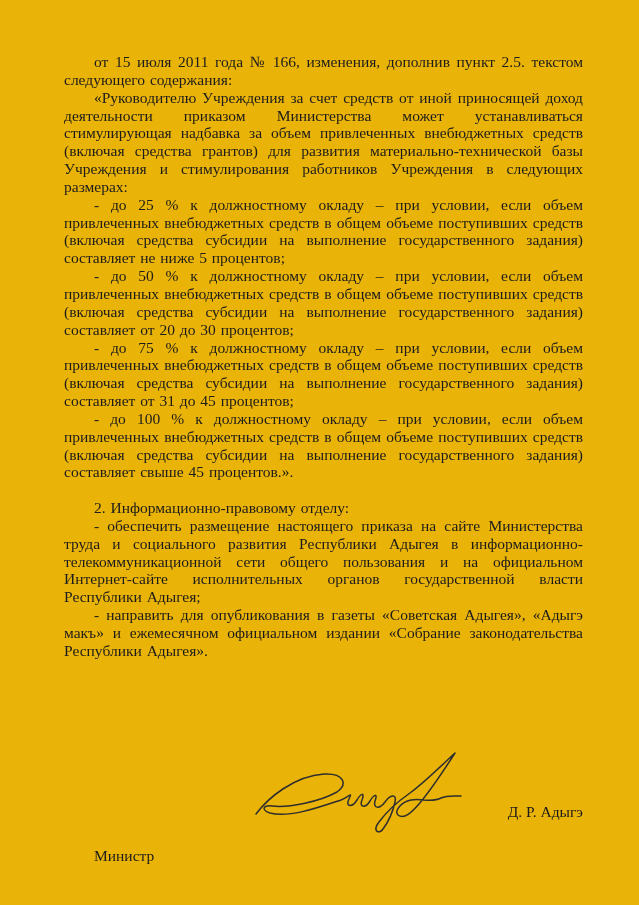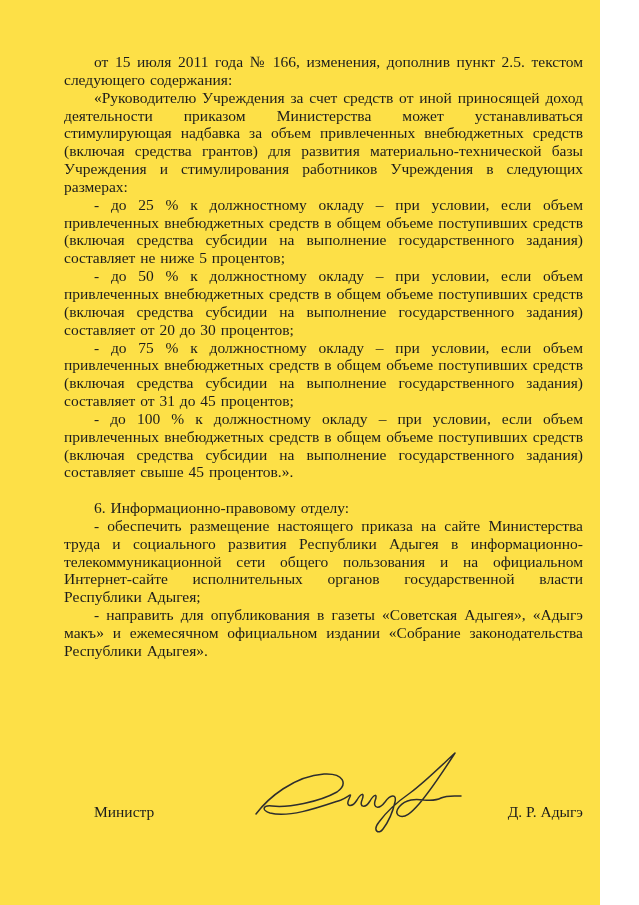--- a/index.html
+++ b/index.html
@@ -2,27 +2,26 @@
 <html lang="ru"><head>
 <meta charset="utf-8">
 <style>
   html, body {
     margin: 0;
     padding: 0;
     background: #ffffff;
   }
   .page {
     position: relative;
-    width: 584px;
+    width: 639px;
     height: 905px;
-    background: #fde047;
+    background: #eab308;
     overflow: hidden;
     font-family: "Liberation Serif", serif;
     color: #1c1c1c;
-    padding-left: 16px;
   }
   .content {
     position: absolute;
     left: 64px;
     top: 53px;
     width: 519px;
   }
   .content p {
     margin: 0;
     font-size: 15.5px;
@@ -40,20 +39,21 @@
     top: 803px;
     width: 519px;
     display: flex;
     justify-content: space-between;
     align-items: flex-start;
     font-size: 15.5px;
     line-height: 18px;
   }
   .sign-role {
     margin-left: 30px;
+    margin-top: 44px;
   }
   .signature-svg {
     position: absolute;
     left: 248px;
     top: 750px;
     width: 218px;
     height: 96px;
   }
 </style>
 </head>
@@ -61,21 +61,21 @@
 
 <div class="page">
 
   <div class="content">
     <p>от 15 июля 2011 года № 166, изменения, дополнив пункт 2.5. текстом следующего содержания:</p>
     <p>«Руководителю Учреждения за счет средств от иной приносящей доход деятельности приказом Министерства может устанавливаться стимулирующая надбавка за объем привлеченных внебюджетных средств (включая средства грантов) для развития материально-технической базы Учреждения и стимулирования работников Учреждения в следующих размерах:</p>
     <p>- до 25 % к должностному окладу – при условии, если объем привлеченных внебюджетных средств в общем объеме поступивших средств (включая средства субсидии на выполнение государственного задания) составляет не ниже 5 процентов;</p>
     <p>- до 50 % к должностному окладу – при условии, если объем привлеченных внебюджетных средств в общем объеме поступивших средств (включая средства субсидии на выполнение государственного задания) составляет от 20 до 30 процентов;</p>
     <p>- до 75 % к должностному окладу – при условии, если объем привлеченных внебюджетных средств в общем объеме поступивших средств (включая средства субсидии на выполнение государственного задания) составляет от 31 до 45 процентов;</p>
     <p>- до 100 % к должностному окладу – при условии, если объем привлеченных внебюджетных средств в общем объеме поступивших средств (включая средства субсидии на выполнение государственного задания) составляет свыше 45 процентов.».</p>
-    <p class="space-before">6. Информационно-правовому отделу:</p>
+    <p class="space-before">2. Информационно-правовому отделу:</p>
     <p>- обеспечить размещение настоящего приказа на сайте Министерства труда и социального развития Республики Адыгея в информационно-телекоммуникационной сети общего пользования и на официальном Интернет-сайте исполнительных органов государственной власти Республики Адыгея;</p>
     <p>- направить для опубликования в газеты «Советская Адыгея», «Адыгэ макъ» и ежемесячном официальном издании «Собрание законодательства Республики Адыгея».</p>
   </div>
 
   <svg class="signature-svg" viewBox="0 0 218 96" fill="none" xmlns="http://www.w3.org/2000/svg">
     <path d="M 8,64
              C 20,48 46,26 76,24
              C 96,23 100,34 89,42
              C 71,52 40,58 24,56
              C 15,55 13,60 22,63

